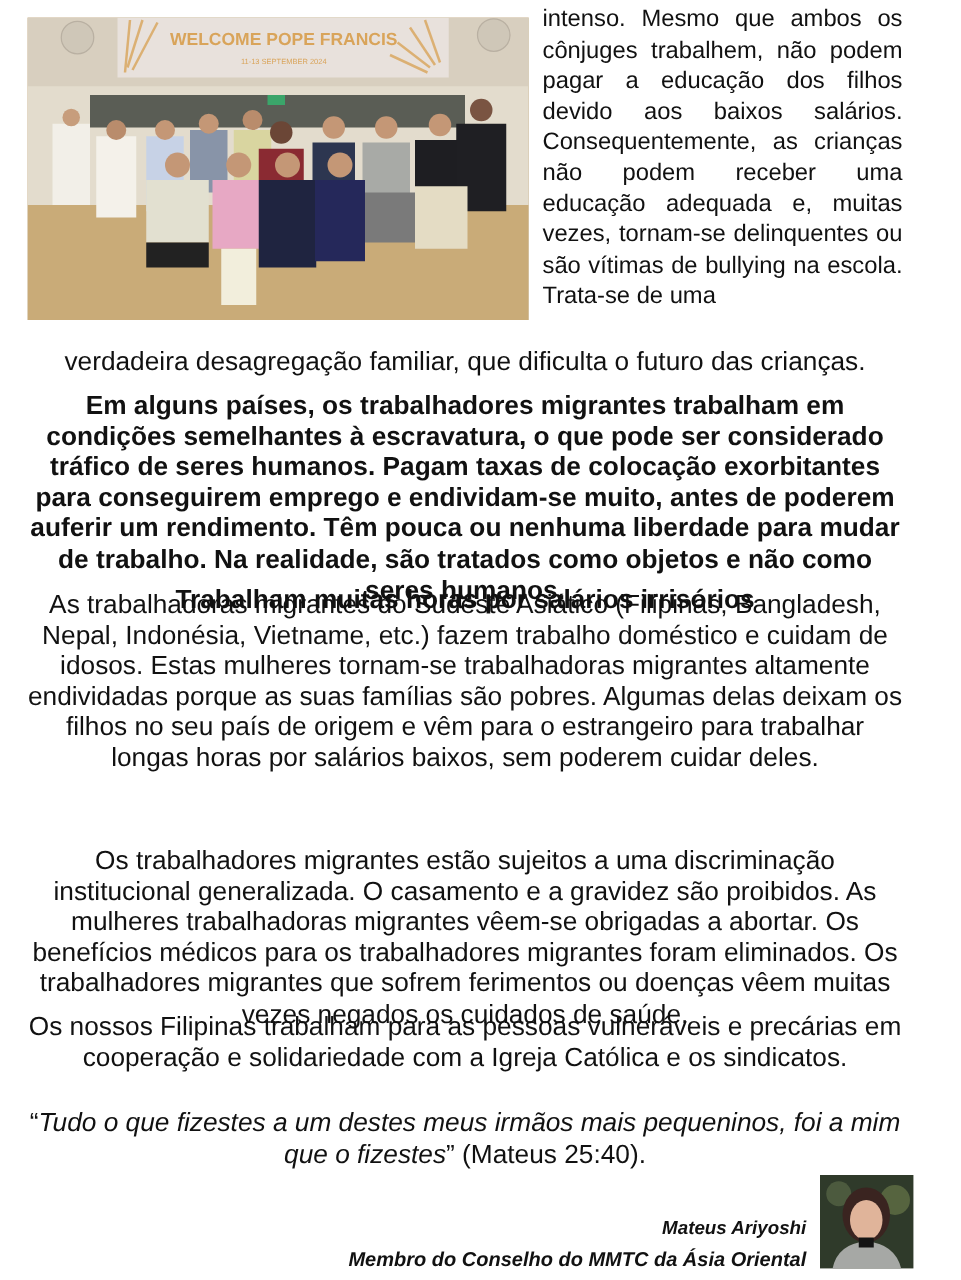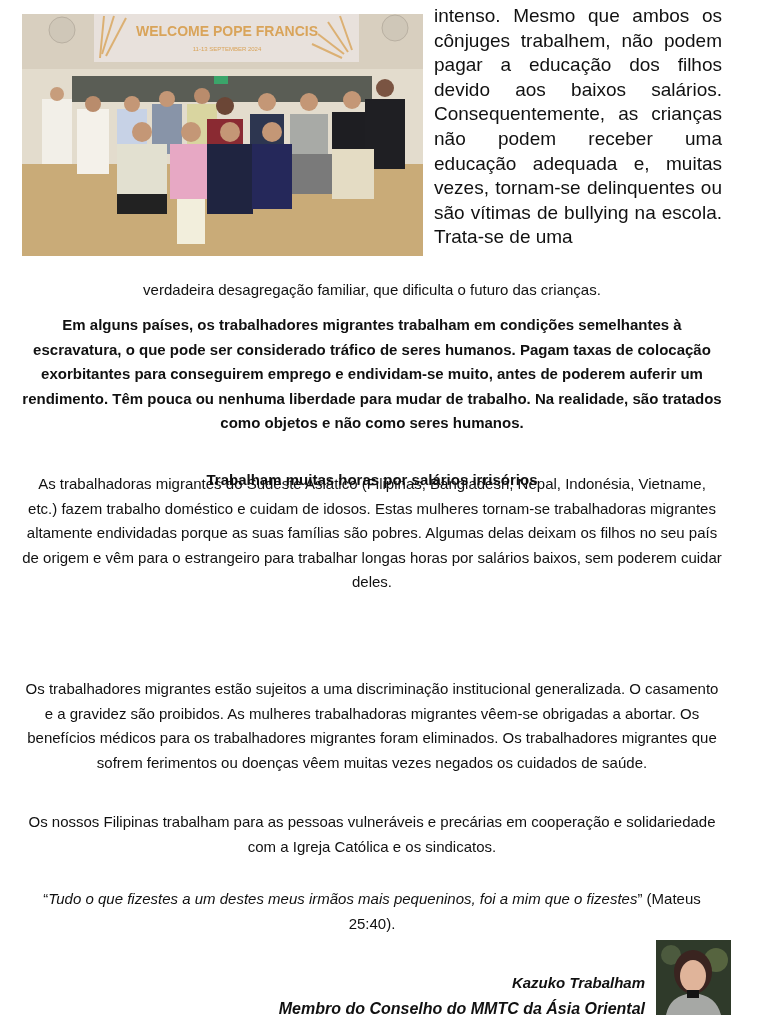--- a/index.html
+++ b/index.html
@@ -7,21 +7,21 @@
          font-family: "Liberation Sans", sans-serif; color: #111111; }
 
   .photo { position: absolute; left: 22px; top: 14px; width: 401px; height: 242px;
            overflow: hidden; background: #c9b48e; }
   .photo svg { display: block; width: 100%; height: 100%; }
 
   .side-col { position: absolute; left: 434px; top: 4px; width: 288px;
               font-size: 19px; line-height: 24.6px; text-align: justify; }
   .side-col p { margin: 0; }
 
-  .main { position: absolute; left: 22px; width: 700px; font-size: 15px; line-height: 24.6px;
+  .main { position: absolute; left: 22px; width: 700px; font-size: 21px; line-height: 24.6px;
           text-align: justify; }
   .main p { margin: 0; text-align: center; }
   .cont { top: 278px; }
   .p1 { top: 313px; font-weight: bold; }
   .h1 { top: 468px; font-weight: bold; text-align: left; }
   .p2 { top: 472px; }
   .p3 { top: 655px; margin-top: 22px; }
   .p4 { top: 810px; }
   .quote { top: 887px; }
   .quote i { font-style: italic; }
@@ -120,21 +120,21 @@
 </div>
 
 <div class="main p4">
   <p>Os nossos Filipinas trabalham para as pessoas vulneráveis e precárias em cooperação e solidariedade com a Igreja Católica e os sindicatos.</p>
 </div>
 
 <div class="main quote">
   <p><span>“</span><i>Tudo o que fizestes a um destes meus irmãos mais pequeninos, foi a mim que o fizestes</i><span>”</span><span> (Mateus 25:40).</span></p>
 </div>
 
-<div class="sig-name">Kazuko Trabalham</div>
+<div class="sig-name">Mateus Ariyoshi</div>
 <div class="sig-role">Membro do Conselho do MMTC da Ásia Oriental</div>
 
 <div class="author-photo">
   <svg viewBox="0 0 75 75" preserveAspectRatio="none">
     <rect width="75" height="75" fill="#2f3a2a"></rect>
     <circle cx="15" cy="15" r="10" fill="#4c5a3e"></circle>
       <circle cx="60" cy="20" r="12" fill="#56643f"></circle>
     <ellipse cx="37" cy="32" rx="19" ry="22" fill="#3a2420"></ellipse>
     <ellipse cx="37" cy="36" rx="13" ry="16" fill="#e0b49a"></ellipse>
     <path d="M10 75 Q14 55 37 53 Q60 55 65 75 Z" fill="#a6a8a5"></path>

